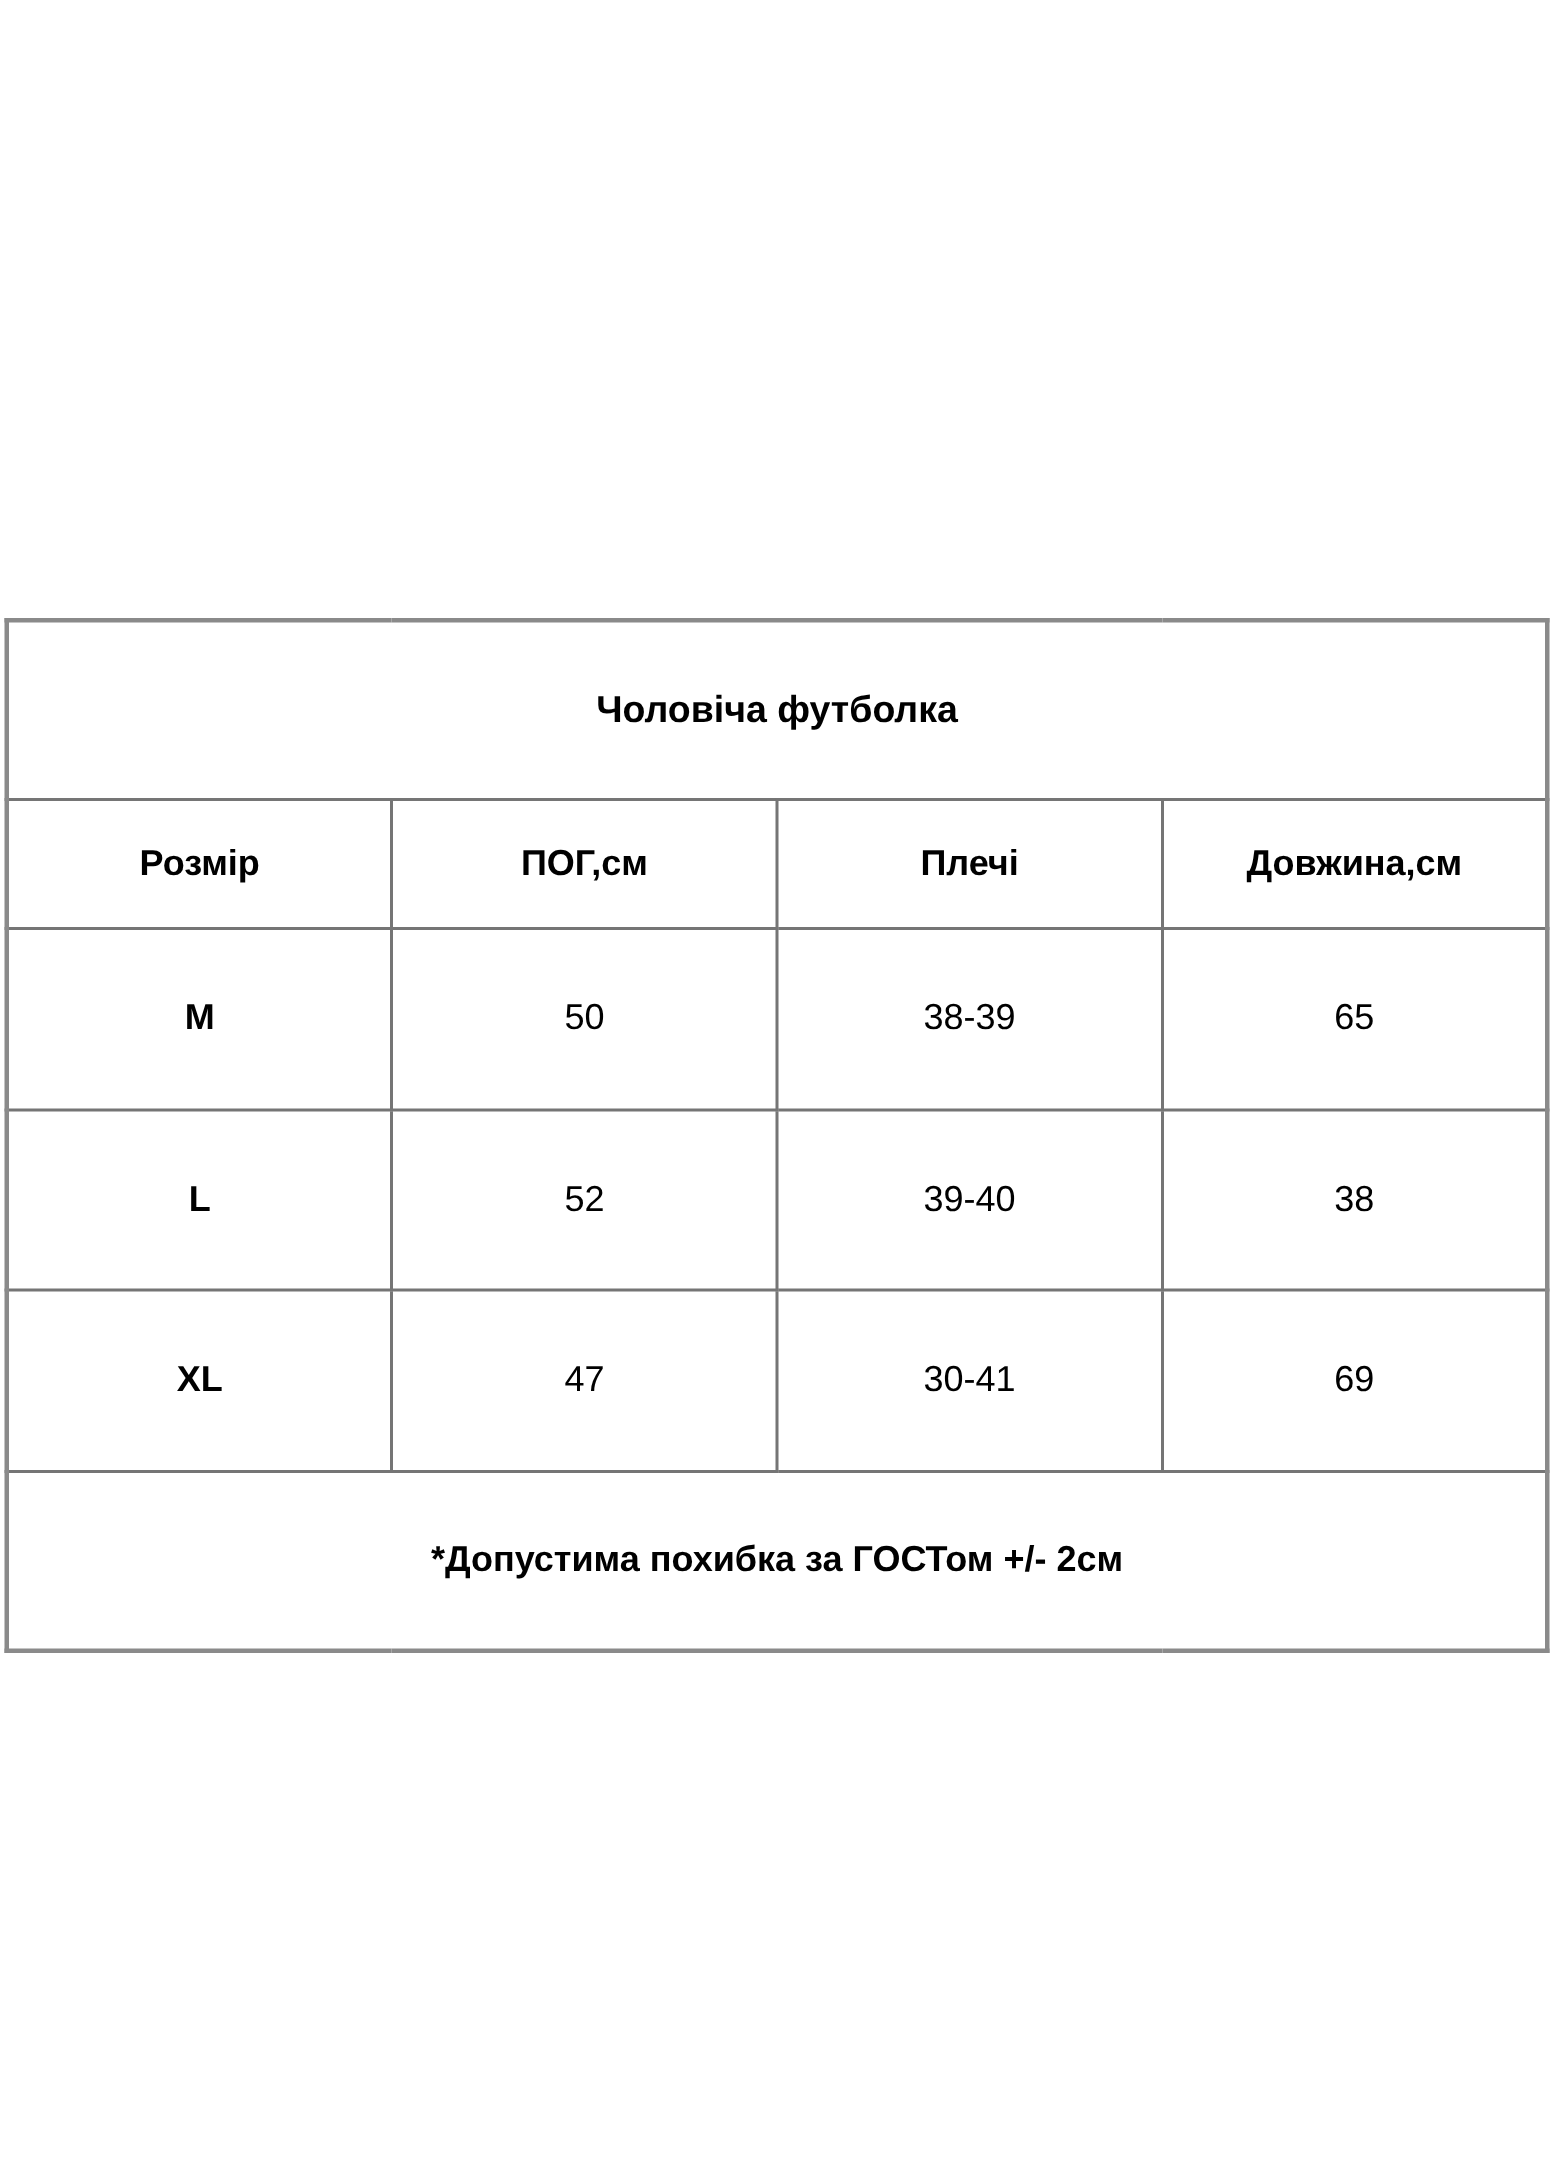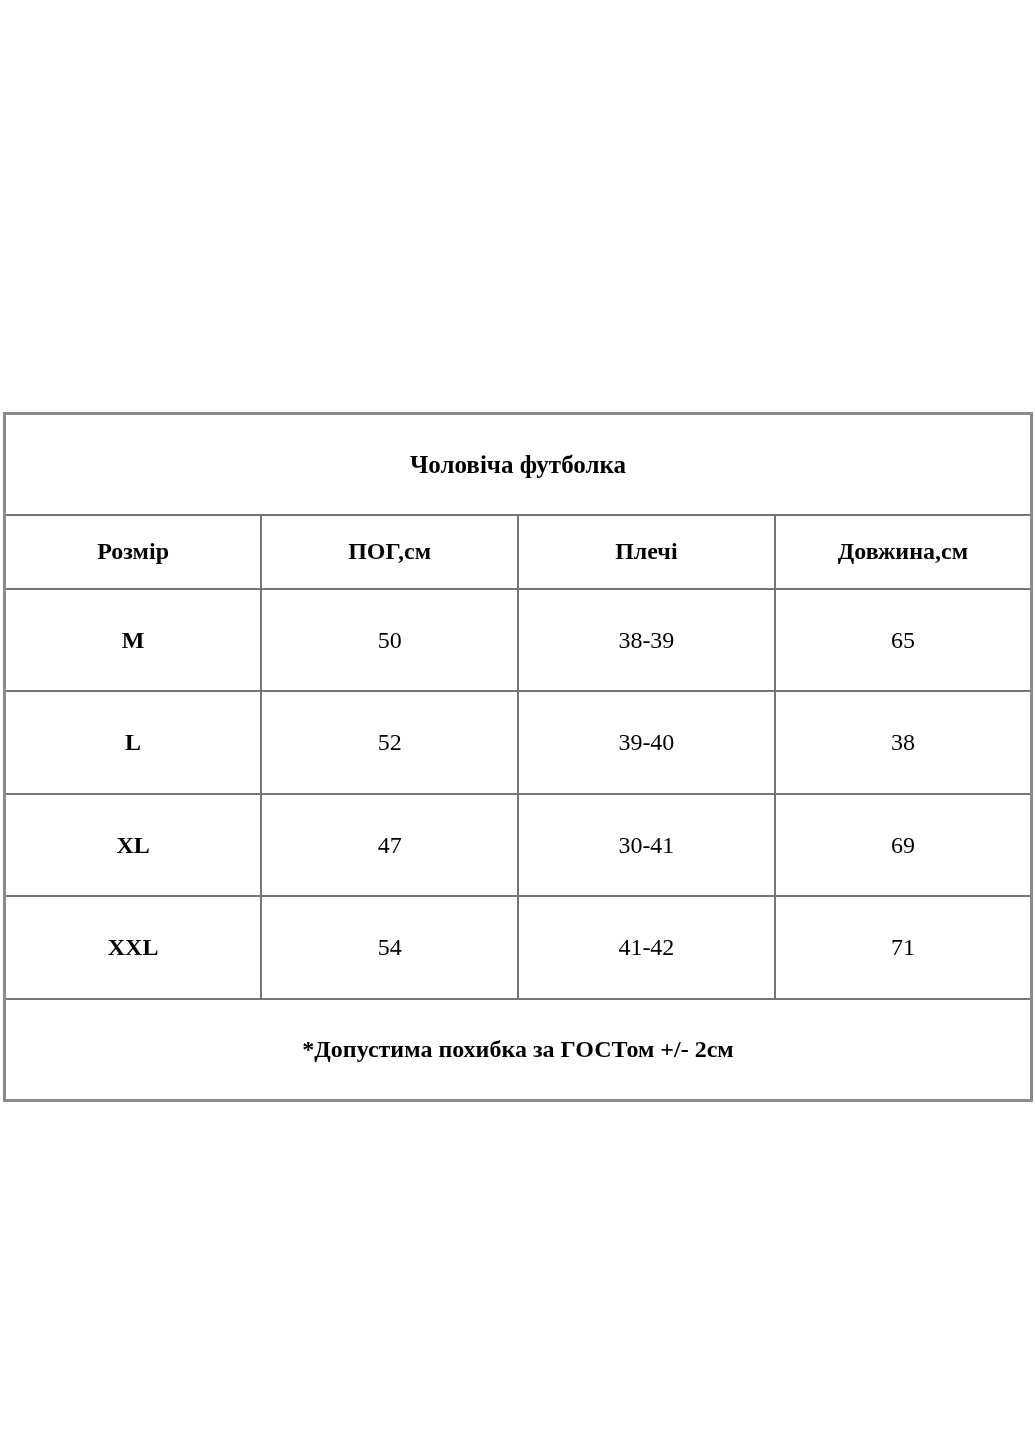--- a/index.html
+++ b/index.html
@@ -1,15 +1,15 @@
 <!DOCTYPE html>
 <html><head>
 <meta charset="utf-8">
 <style>
-  * { box-sizing: border-box; font-family: Liberation Serif, serif; }
+  * { box-sizing: border-box; }
   html, body {
     margin: 0;
     padding: 0;
     background: #ffffff;
     font-family: "Liberation Sans", sans-serif;
     color: #000000;
   }
   .canvas {
     position: relative;
     width: 1035px;
@@ -85,24 +85,18 @@
         <td>52</td>
         <td>39-40</td>
         <td>38</td>
       </tr>
       <tr class="row-data">
         <td class="size-cell">XL</td>
         <td>47</td>
         <td>30-41</td>
         <td>69</td>
       </tr>
-      <tr class="row-data">
-        <td class="size-cell">XXL</td>
-        <td>54</td>
-        <td>41-42</td>
-        <td>71</td>
-      </tr>
       <tr class="row-footer">
         <td colspan="4">*Допустима похибка за ГОСТом +/- 2см</td>
       </tr>
     </tbody>
   </table>
 </div>
 
 </body></html>

